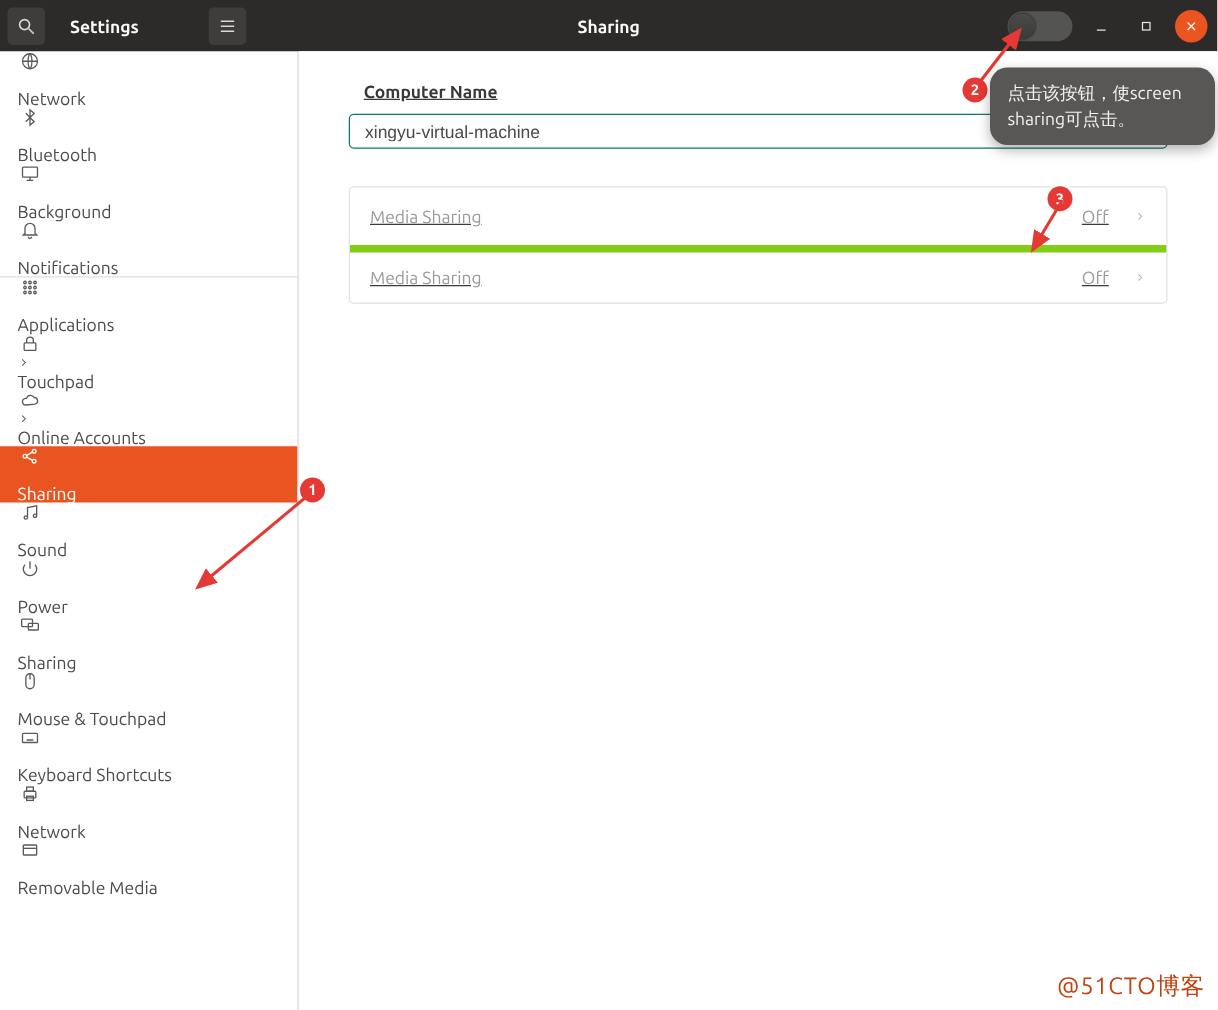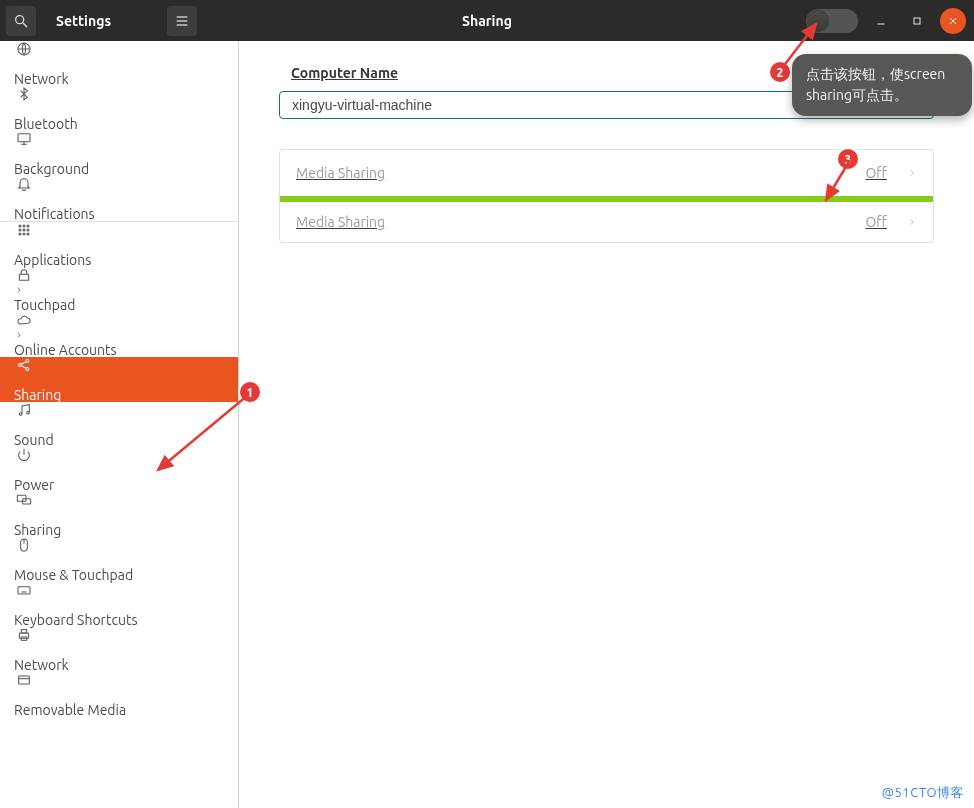--- a/index.html
+++ b/index.html
@@ -45,21 +45,21 @@
   .list-row + .list-row { border-top:6px solid #84cc16; }
   .list-row .rlab { flex:1; }
   .list-row .rstate { margin-right:20px; }
   .list-row svg { width:10px; height:10px; stroke:#b4b2b0; stroke-width:2; fill:none; }
 
   
   .overlay { position:absolute; inset:0; pointer-events:none; }
   .callout { position:absolute; width:20px; height:20px; border-radius:50%; background:#e53935; color:#fff; font-size:12px; font-weight:700; display:flex; align-items:center; justify-content:center; box-shadow:0 0 0 2px #fff; }
   .tooltip { position:absolute; background:#585755; color:#f2f2f2; font-size:14px; padding:10px 14px; border-radius:14px; box-shadow:0 4px 10px rgba(0,0,0,.3); max-width:180px; line-height:1.5; }
   .arrow { position:absolute; }
-  .watermark { position:absolute; right:10px; bottom:6px; color:#3b82f6; font-size:13px; letter-spacing:.5px; }
+  .watermark { position:absolute; right:10px; bottom:6px; color:#c2410c; font-size:19px; letter-spacing:.5px; }
 </style>
 </head>
 <body>
 
 <div class="header">
   <div class="left">
     <div class="hbtn" style="margin-left:6px;">
       <svg viewBox="0 0 24 24">
           <circle cx="10" cy="10" r="6"></circle>
           <line x1="15" y1="15" x2="21" y2="21"></line>

